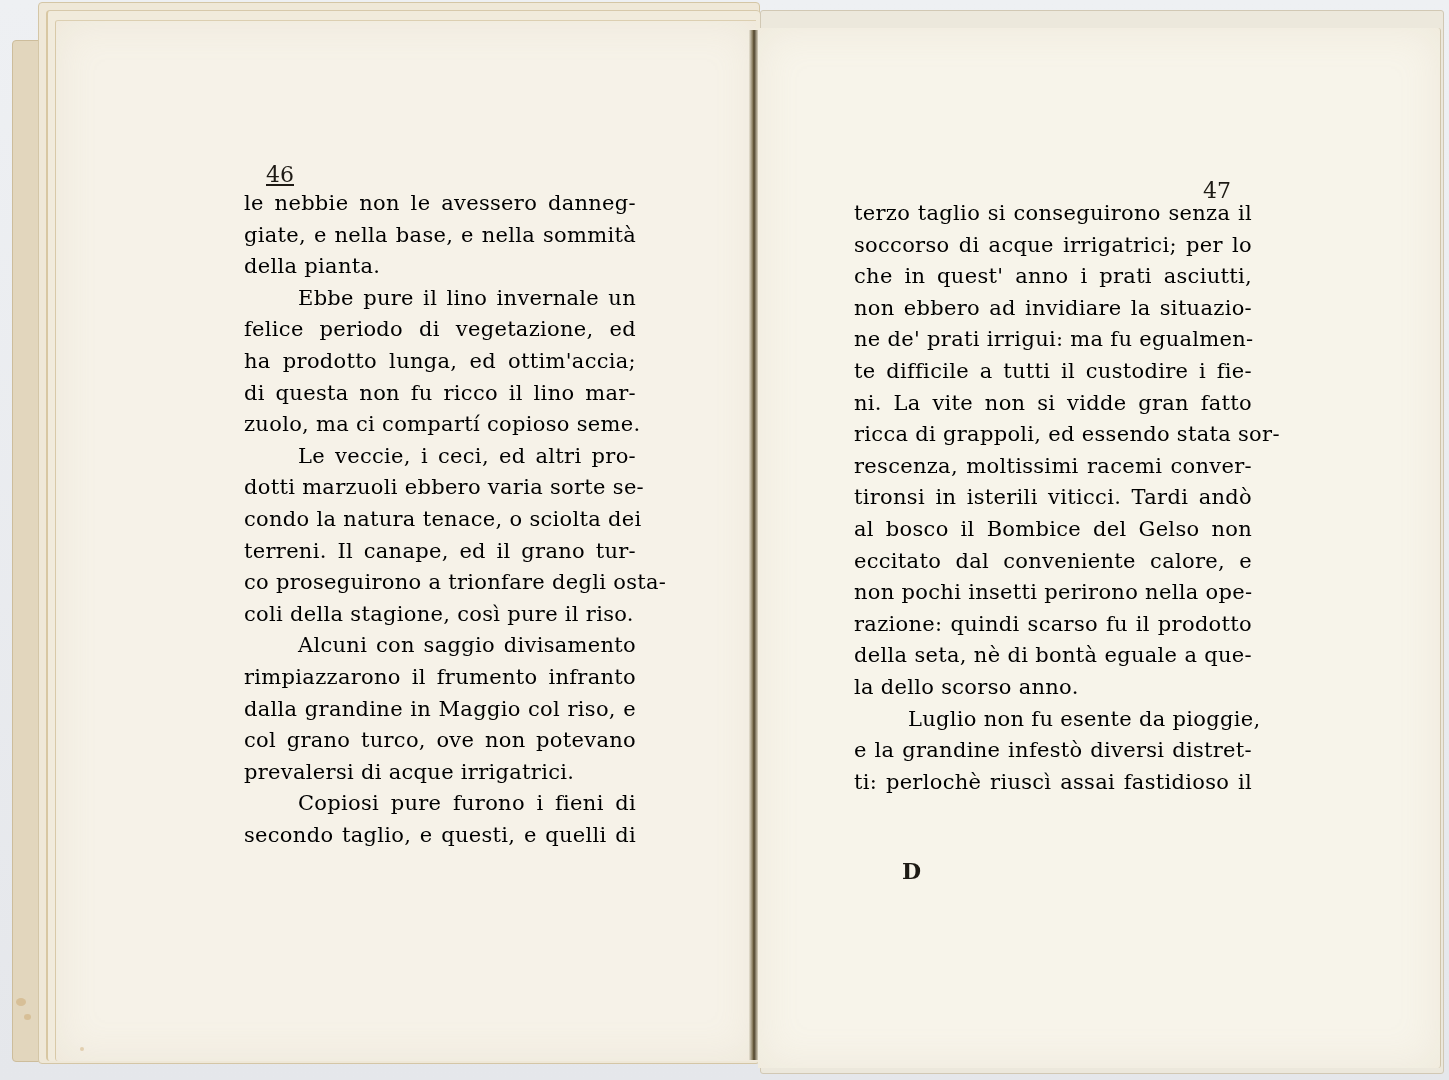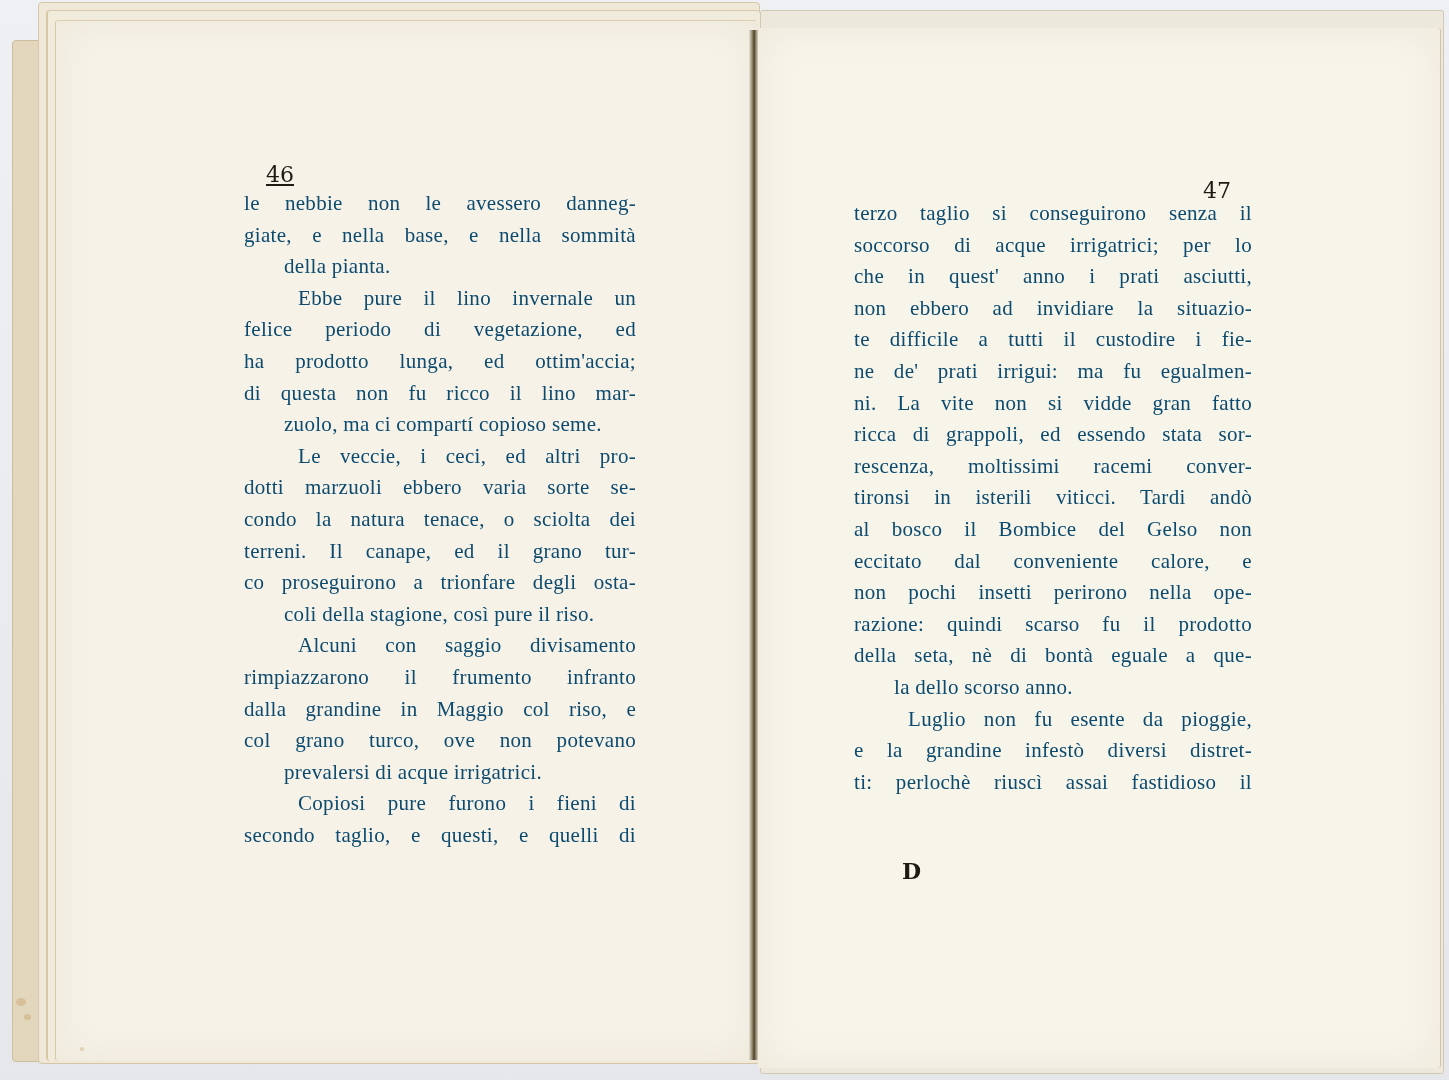--- a/index.html
+++ b/index.html
@@ -63,42 +63,40 @@
       border-radius: 0 3px 3px 0;
       background: #f7f4ea;
     }
     .gutter {
       position: absolute;
       left: 749px; top: 30px; width: 9px; height: 1030px;
       background: linear-gradient(90deg, #e9e4d6 0%, #7a6d4e 45%, #4a3f28 55%, #d9d2bf 100%);
     }
     .text-block {
       position: absolute;
-      color: #0c4a6e;
+      color: #000000;
       font-size: 21px;
       line-height: 31.6px;
       letter-spacing: 0.3px;
-      font-family: Liberation Serif, serif;
     }
     .left-text {
       left: 244px; top: 188px; width: 392px;
     }
     .right-text {
       left: 854px; top: 198px; width: 398px;
     }
     .line {
       display: block;
       white-space: nowrap;
       text-align: justify;
       text-align-last: justify;
       height: 31.6px;
     }
     .line.last {
       text-align-last: left;
-      margin-left: 40px;
     }
     .line.indent {
       padding-left: 54px;
     }
     .page-number {
       position: absolute;
       color: #1d1a14;
       font-size: 22px;
     }
     .pn-left { left: 266px; top: 162px; text-decoration: underline; }
@@ -158,22 +156,22 @@
     <span class="line">col grano turco, ove non potevano</span>
     <span class="line last">prevalersi di acque irrigatrici.</span>
     <span class="line indent">Copiosi pure furono i fieni di</span>
     <span class="line">secondo taglio, e questi, e quelli di</span>
   </div>
 <div class="text-block right-text" id="right-text">
     <span class="line">terzo taglio si conseguirono senza il</span>
     <span class="line">soccorso di acque irrigatrici; per lo</span>
     <span class="line">che in quest' anno i prati asciutti,</span>
     <span class="line">non ebbero ad invidiare la situazio-</span>
+    <span class="line">ne de' prati irrigui: ma fu egualmen-</span>
     <span class="line">te difficile a tutti il custodire i fie-</span>
-    <span class="line">ne de' prati irrigui: ma fu egualmen-</span>
     <span class="line">ni. La vite non si vidde gran fatto</span>
     <span class="line">ricca di grappoli, ed essendo stata sor-</span>
     <span class="line">rescenza, moltissimi racemi conver-</span>
     <span class="line">tironsi in isterili viticci. Tardi andò</span>
     <span class="line">al bosco il Bombice del Gelso non</span>
     <span class="line">eccitato dal conveniente calore, e</span>
     <span class="line">non pochi insetti perirono nella ope-</span>
     <span class="line">razione: quindi scarso fu il prodotto</span>
     <span class="line">della seta, nè di bontà eguale a que-</span>
     <span class="line last">la dello scorso anno.</span>

